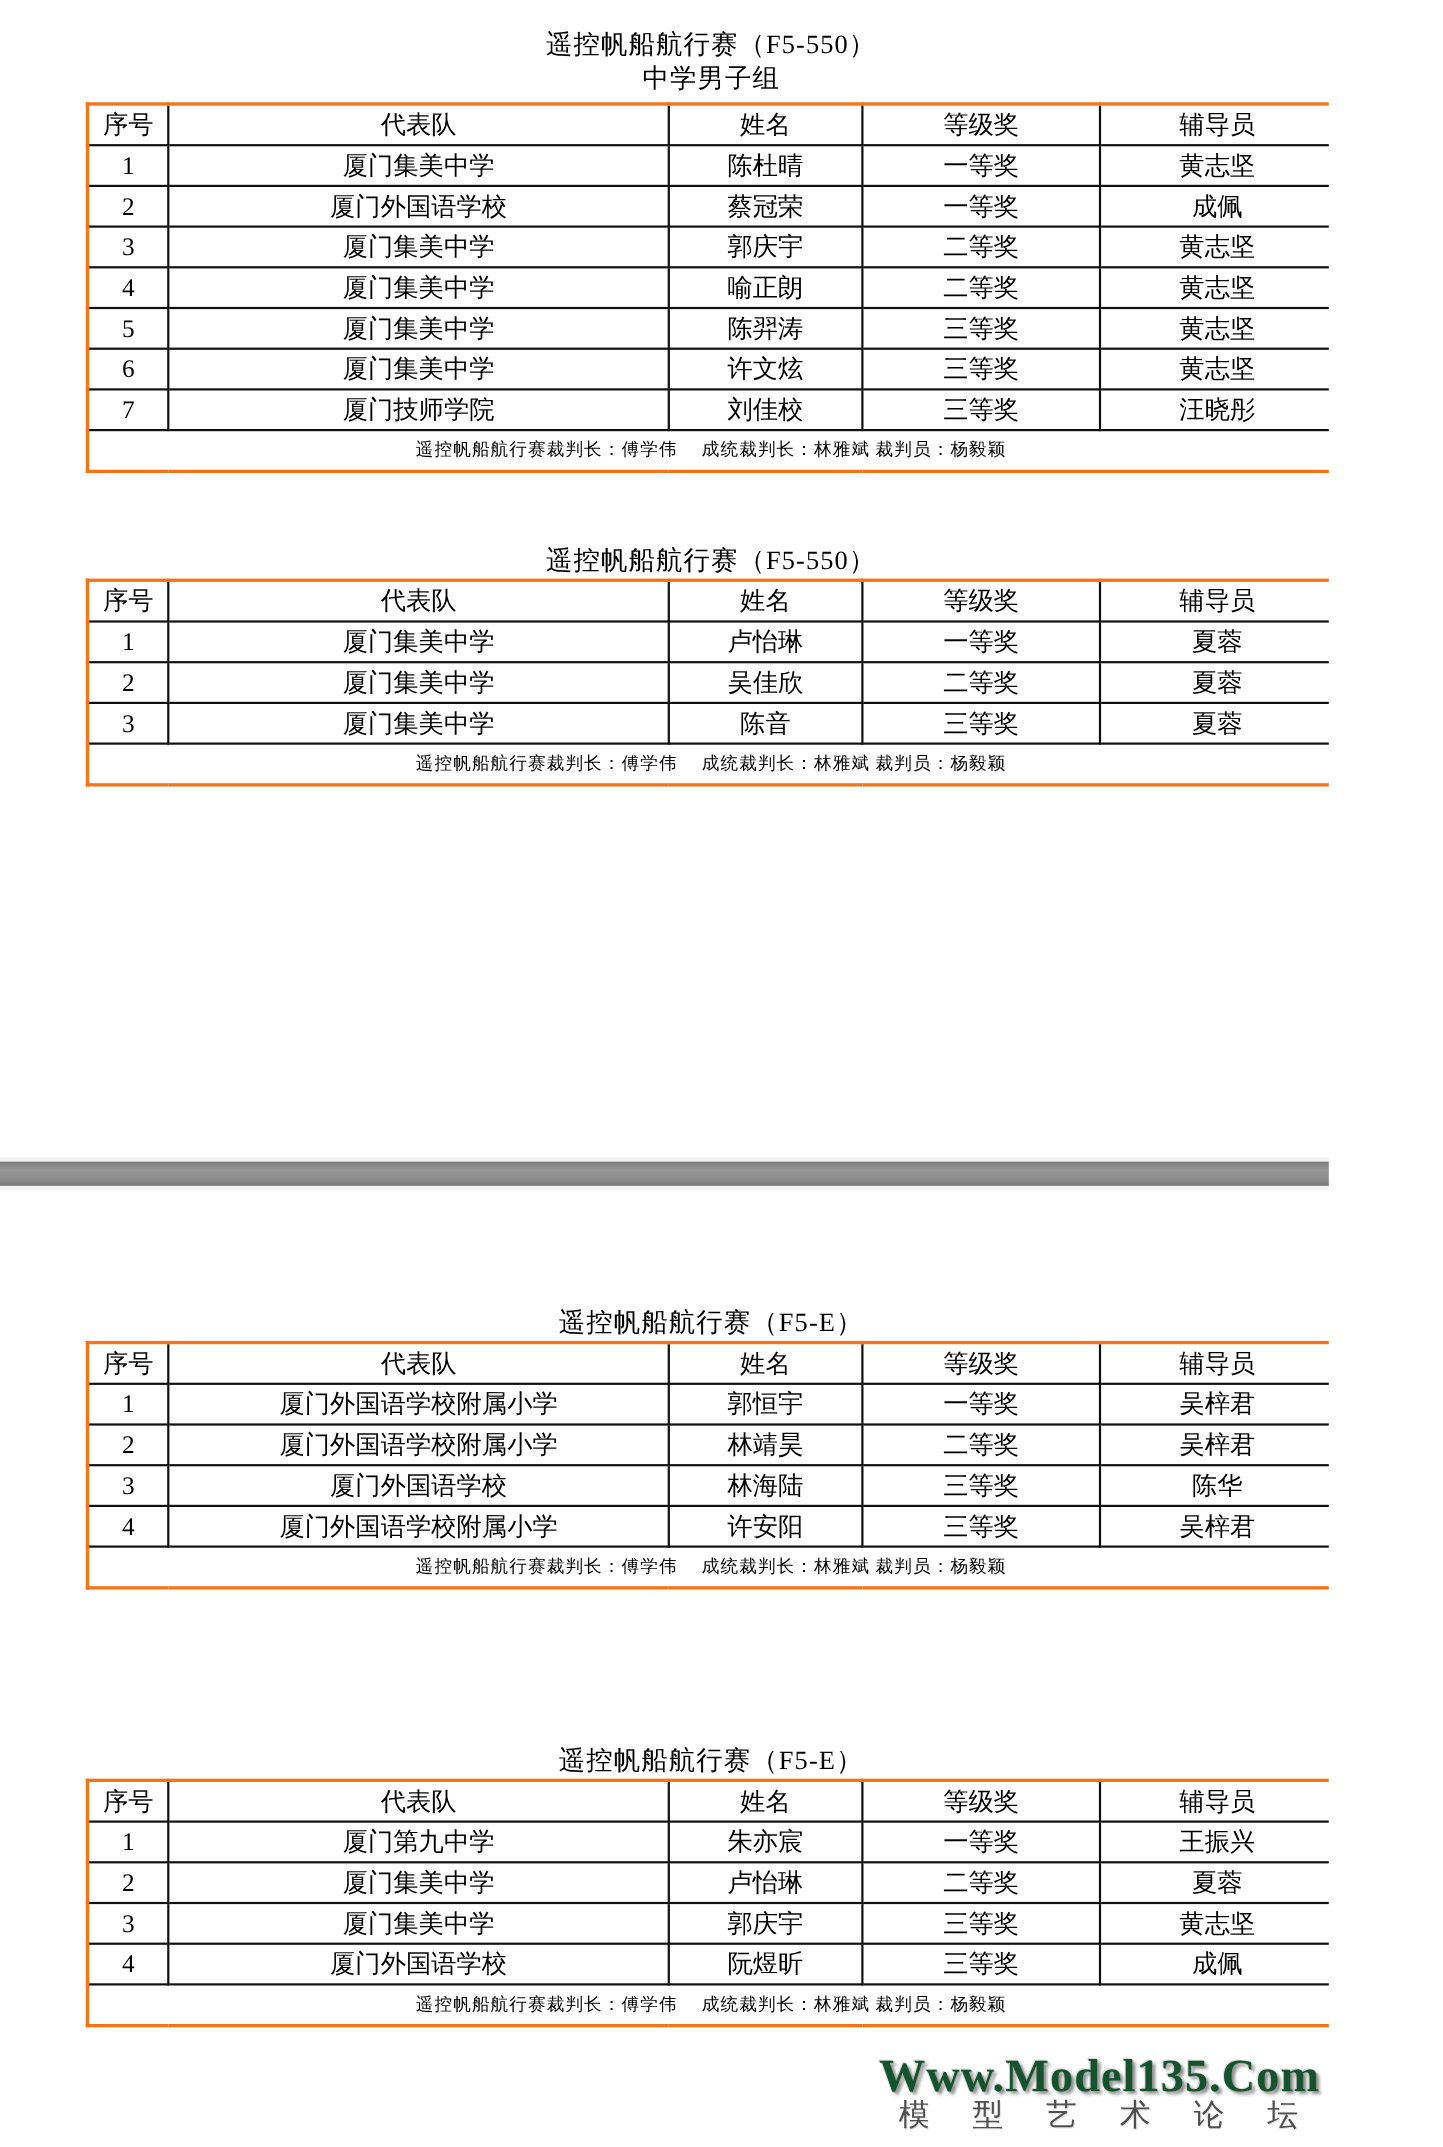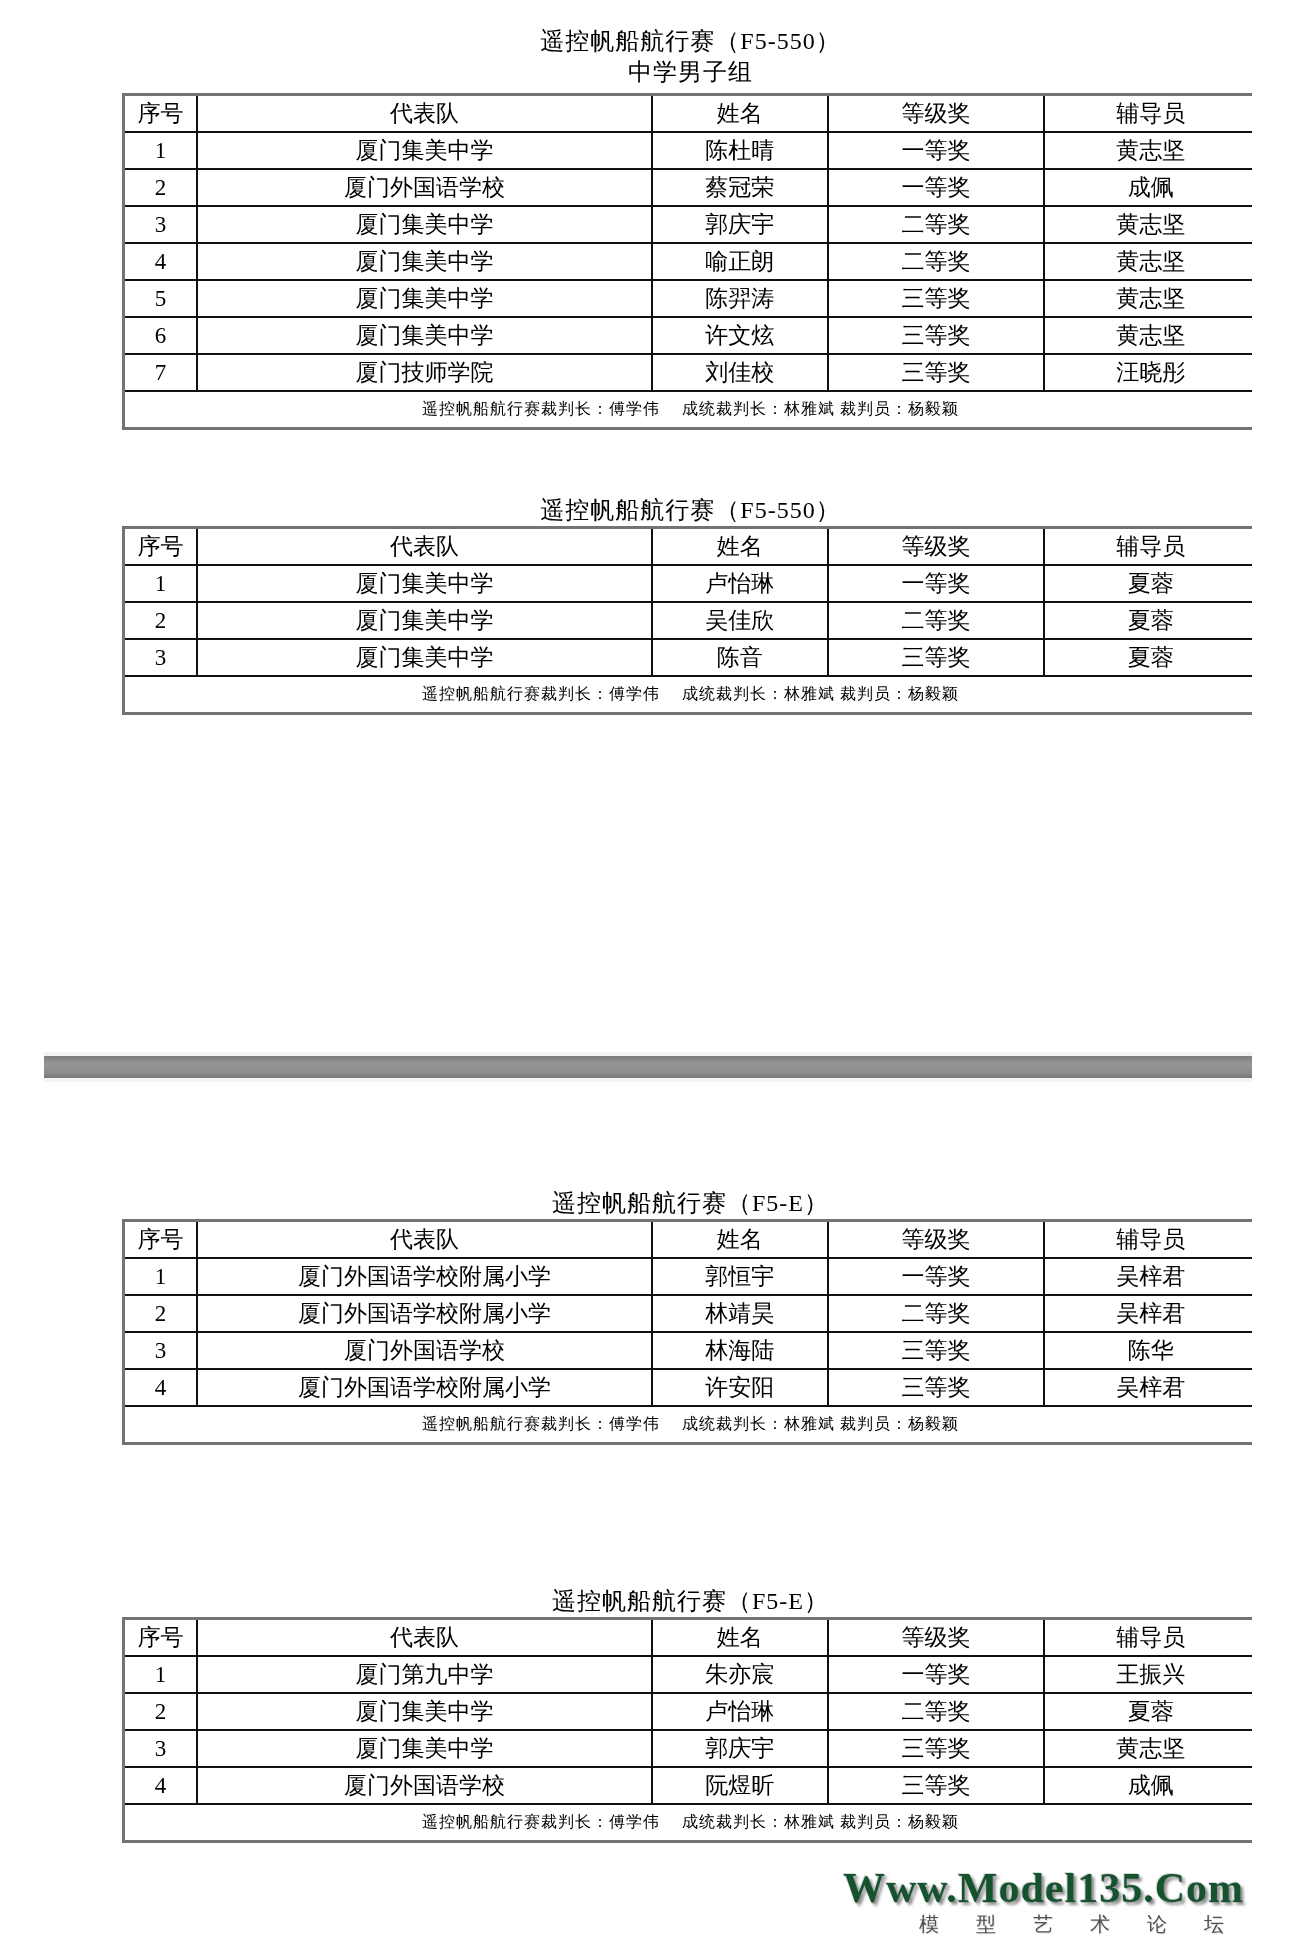--- a/index.html
+++ b/index.html
@@ -3,21 +3,20 @@
 <meta charset="utf-8">
 <style>
   html,body{margin:0;padding:0;background:#ffffff;}
   .sheet{
     position:relative;
     width:1208px;height:1952px;
     background:#ffffff;
     font-family:"Liberation Serif","DejaVu Serif",serif;
     color:#000;
     overflow:hidden;
-    margin-left:44px;
   }
   .table-block{
     position:absolute;
     left:78px;
     width:1137px;
   }
   .tbl-title{
     text-align:center;
     font-size:24px;
     line-height:31px;
@@ -28,21 +27,21 @@
     text-align:center;
     font-size:24px;
     line-height:31px;
     letter-spacing:1px;
     margin-bottom:5px;
   }
   table.results{
     width:100%;
     border-collapse:collapse;
     table-layout:fixed;
-    border:3px solid #737373;
+    border:3px solid #f97316;
   }
   table.results th, table.results td{
     border:2px solid #101010;
     text-align:center;
     vertical-align:middle;
     font-weight:normal;
     font-size:23px;
     height:35px;
     padding:0 2px;
     overflow:hidden;
@@ -72,21 +71,21 @@
     font-family:"Liberation Serif","DejaVu Serif",serif;
     font-weight:bold;
     font-size:42px;
     line-height:44px;
     color:#14532d;
     text-shadow:3px 3px 3px #8f8f8f,-1px -1px 0 #d8d8d8,1px 1px 0 #b5b5b5;
     letter-spacing:1px;
     white-space:nowrap;
   }
   .wm-cn{
-    font-size:20px;
+    font-size:28px;
     line-height:28px;
     color:#4f4f4f;
     letter-spacing:16px;
     margin-right:4px;
     white-space:nowrap;
     text-shadow:1px 1px 1px #e0e0e0;
   }
 </style>
 </head>
 <body>

